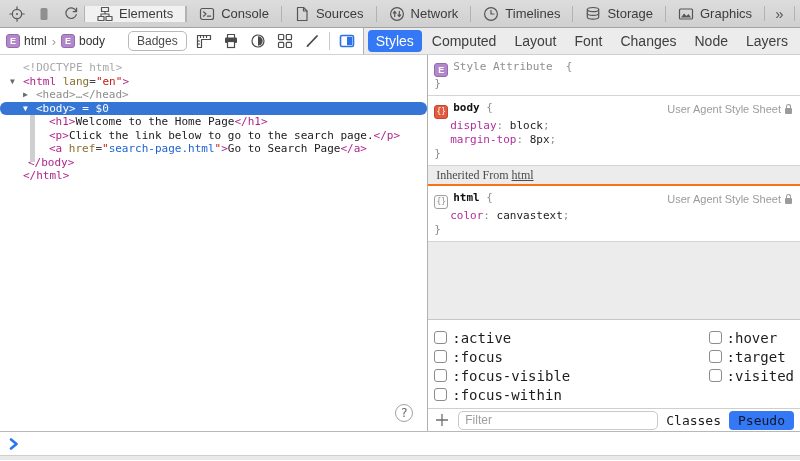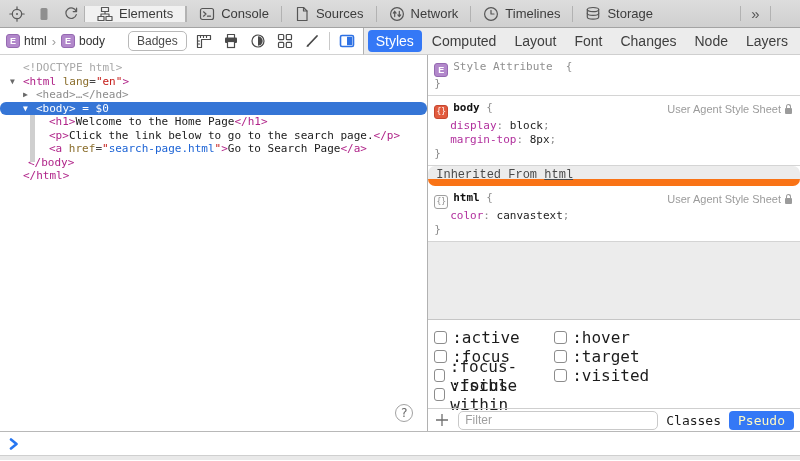--- a/index.html
+++ b/index.html
@@ -77,38 +77,38 @@
   .css-val { color:#222; }
   .css-pun { color:#8e8e8e; }
   .css-dim { color:#8f8f8f; }
   .prop-line { padding-left:16px; }
   .origin { position:absolute; right:8px; top:6px; color:#9b9b9b; font-size:11px;
     font-family:"Liberation Sans", sans-serif; display:flex; align-items:center; gap:4px; }
   .lock { width:7px; height:6px; background:#9b9b9b; border-radius:1px; position:relative;
     display:inline-block; margin-top:3px; }
   .lock:before { content:''; position:absolute; top:-4px; left:0.5px; width:3px; height:3px;
     border:1.5px solid #9b9b9b; border-bottom:none; border-radius:3px 3px 0 0; }
-  #inherited-bar { background:#ececec; border-bottom:7px solid #f97316;
+  #inherited-bar { background:#ececec; border-bottom:2px solid #f97316;
     font-size:12px; color:#4a4a4a; padding:2px 8px; height:20px;
-    font-family:Liberation Mono, monospace;border-radius:7px; }
+    font-family:Liberation Serif, serif; }
   #inherited-bar .ilink { text-decoration:underline; color:#4a4a4a; }
   #gray-filler { height:93px; background:#ececec; border-bottom:1px solid #c6c6c6; }
   #pseudo-area { flex:1; padding:8px 6px 4px 6px; display:grid;
-    grid-template-columns:1fr 1fr 1fr; grid-auto-rows:19px; grid-auto-flow:column;
-    font-size:16px; color:#1c1c1c; }
+    grid-template-columns:1fr; grid-auto-rows:19px; grid-auto-flow:column;
+    font-size:14px; color:#1c1c1c; }
   .pseudo-item { display:flex; align-items:center; gap:5px; }
   .cbox { width:13px; height:13px; border:1px solid #8c8c8c; border-radius:3px; background:#fff; }
   #filter-bar { height:27px; border-top:1px solid #cfcfcf; display:flex;
     align-items:center; padding:0 6px; gap:8px; }
   #add-btn { color:#6e6e6e; display:flex; }
   #filter-input { width:200px; height:19px; border:1px solid #c9c9c9; border-radius:5px;
     font-size:12px; padding:0 6px; color:#333; outline:none; }
   #filter-input::placeholder { color:#9f9f9f; }
   #classes-btn { font-size:13px; color:#1c1c1c; margin-left:auto; }
-  #pseudo-btn { font-size:13px; color:#fef9c3; background:#3478f6; border-radius:4px;
+  #pseudo-btn { font-size:13px; color:#0f172a; background:#3478f6; border-radius:4px;
     padding:2px 9px; }
 
   
   #console-row { height:24px; border-top:1px solid #b8b8b8; background:#fff;
     display:flex; align-items:center; padding-left:9px; }
   #bottom-strip { height:5px; background:#e9e9e9; border-top:1px solid #cfcfcf; }
 </style>
 </head>
 <body>
 
@@ -190,20 +190,29 @@
       </div>
       <div class="tab">
         <span class="ticon">
           <svg class="i" viewBox="0 0 16 16">
             <ellipse cx="8" cy="3.6" rx="5.7" ry="2.1" stroke="currentColor" fill="none" stroke-width="1.2" stroke-linecap="round" stroke-linejoin="round"></ellipse>
             <path d="M2.3 3.6 V7.2 C2.3 8.4 4.9 9.3 8 9.3 C11.1 9.3 13.7 8.4 13.7 7.2 V3.6" stroke="currentColor" fill="none" stroke-width="1.2" stroke-linecap="round" stroke-linejoin="round"></path>
             <path d="M2.3 7.2 V11 C2.3 12.2 4.9 13.1 8 13.1 C11.1 13.1 13.7 12.2 13.7 11 V7.2" stroke="currentColor" fill="none" stroke-width="1.2" stroke-linecap="round" stroke-linejoin="round"></path>
           </svg>
         </span>
         <span>Storage</span>
+      </div>
+      <div class="tab">
+        <span class="ticon">
+          <svg class="i" viewBox="0 0 16 16">
+            <rect x="1.5" y="3" width="13" height="10" rx="1" stroke="currentColor" fill="none" stroke-width="1.2" stroke-linecap="round" stroke-linejoin="round"></rect>
+            <path d="M3 11.5 L6 7.5 L8.5 10 L10.5 8 L13 11.5 Z" fill="currentColor"></path>
+          </svg>
+        </span>
+        <span>Graphics</span>
       </div>
     </div>
   <div id="toolbar-right">
       <div class="icon-btn">
         <span style="display: flex;">
           <span class="glyph">»</span>
         </span>
       </div>
       <div class="icon-btn"></div>
     </div>

